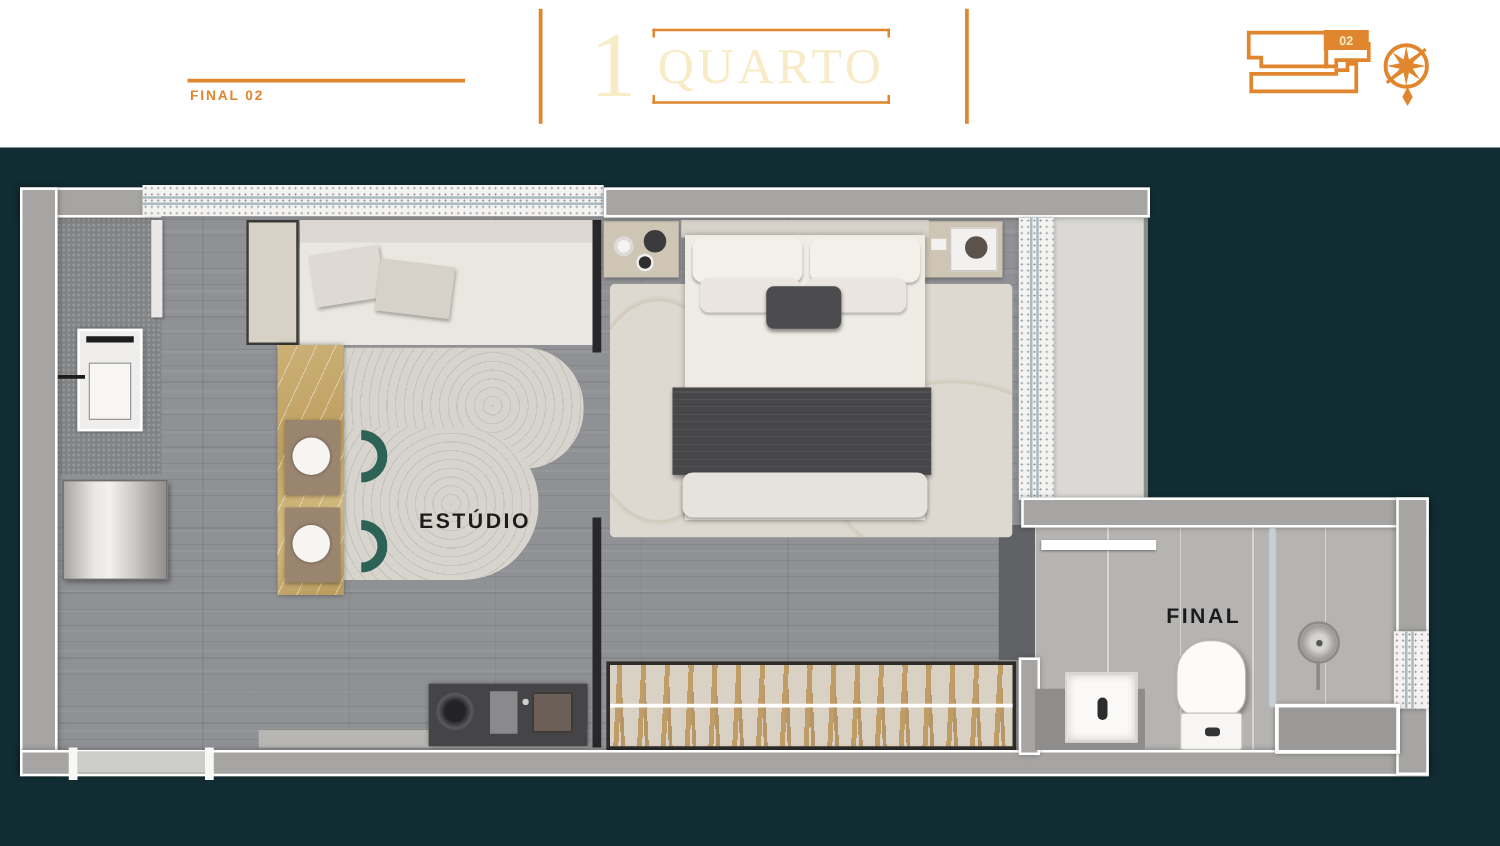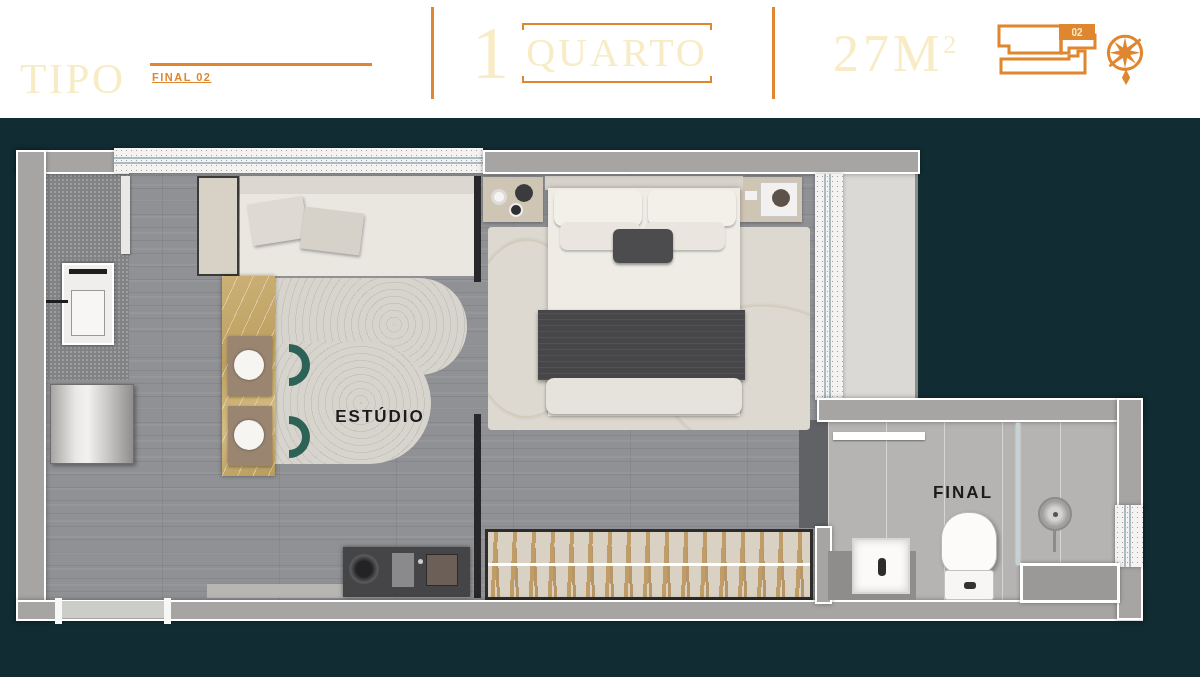--- a/index.html
+++ b/index.html
@@ -8,21 +8,21 @@
   .abs{position:absolute;box-sizing:border-box;}
   
   #header{position:absolute;left:0;top:0;width:1200px;height:118px;background:#ffffff;z-index:40;}
   .serif{font-family:"Liberation Serif",serif;color:#f8ecc6;}
   .t1{font-size:43px;letter-spacing:2.5px;line-height:1;}
   .vdiv{position:absolute;top:7px;width:3px;height:92px;background:#e0862e;}
   .rule{position:absolute;height:2px;background:#e0862e;}
   .rule::before,.rule::after{content:"";position:absolute;width:2px;height:7px;background:#e0862e;top:0;}
   .rule::before{left:0;} .rule::after{right:0;}
   .rule.bot::before,.rule.bot::after{top:-5px;}
-  .final{color:#e0862e;font-weight:bold;font-size:11px;letter-spacing:1.5px;text-decoration:underline;}
+  .final{color:#e0862e;font-weight:bold;font-size:11px;letter-spacing:1.5px;}
   
   .wall{background:#a7a5a3;border:2px solid #ffffff;box-shadow:0 0 5px rgba(0,0,0,.35);}
   .window{background-color:#f4f3f1;background-image:radial-gradient(rgba(88,94,99,.55) .7px,transparent 1px);background-size:5px 5px;box-shadow:0 0 4px rgba(0,0,0,.3);}
   .window.h::before,.window.h::after{content:"";position:absolute;left:0;right:0;height:2px;background:#a9bac1;}
   .window.h::before{top:9px;} .window.h::after{top:14px;}
   .window.v::before,.window.v::after{content:"";position:absolute;top:0;bottom:0;width:2px;background:#a9bac1;}
   .window.v::before{left:9px;} .window.v::after{left:14px;}
   .wood{background-color:#8f9194;background-image:
       repeating-linear-gradient(0deg,rgba(255,255,255,.05) 0 2px,transparent 2px 16px),
       repeating-linear-gradient(0deg,rgba(0,0,0,.07) 0 1px,transparent 1px 13px),
@@ -145,34 +145,32 @@
     <div class="abs" style="left:1053px;top:514px;width:3px;height:38px;background:#8c8b89;"></div>
     <div class="abs" style="left:1038px;top:497px;width:34px;height:34px;border-radius:50%;background:radial-gradient(circle,#d4d3d1 30%,#9e9d9b 62%,#b5b4b2);border:2px solid #8c8b89;">
       <div class="abs" style="left:13px;top:13px;width:5px;height:5px;border-radius:50%;background:#555;"></div>
     </div>
 
     <div class="abs roomlabel" style="left:330px;top:407px;width:100px;">ESTÚDIO</div>
     <div class="abs roomlabel" style="left:918px;top:483px;width:90px;">FINAL</div>
   </div>
 
   <div id="header">
-    <div class="abs serif t1" style="left:20px;top:57px;">TIPO</div>
     <div class="abs" style="left:150px;top:63px;width:222px;height:3px;background:#e0862e;"></div>
     <div class="abs final" style="left:152px;top:71px;">FINAL 02</div>
 
     <div class="vdiv" style="left:431px;"></div>
 
     <div class="abs serif" style="left:472px;top:16px;font-size:74px;line-height:1;">1</div>
     <div class="rule" style="left:522px;top:23px;width:190px;"></div>
     <div class="abs serif" style="left:522px;top:31px;width:190px;font-size:40px;letter-spacing:3px;text-align:center;line-height:1.1;">QUARTO</div>
     <div class="rule bot" style="left:522px;top:81px;width:190px;"></div>
 
     <div class="vdiv" style="left:772px;"></div>
 
-    <div class="abs serif" style="left:833px;top:28px;font-size:52px;letter-spacing:4px;line-height:1;"><span>27M</span><sup style="font-size:26px;letter-spacing:0;">2</sup></div>
 
     <svg class="abs" style="left:985px;top:18px;" width="132" height="62" viewBox="0 0 132 62">
       <g fill="none" stroke="#e0862e" stroke-width="3">
         <path d="M14,8 H76 V35 H24 V28 H14 Z"></path>
         <path d="M76,12 H96 V17 H110 V30 H84 V35 H76 Z"></path>
         <path d="M16,41 H84 V38 H93 V33 H100 V55 H16 Z"></path>
       </g>
       <rect x="74" y="6" width="36" height="16" fill="#e0862e"></rect>
       <text x="92" y="18" text-anchor="middle" font-size="10" font-weight="bold" font-family="Liberation Sans, sans-serif" fill="#f8ecc6">02</text>
     </svg>

